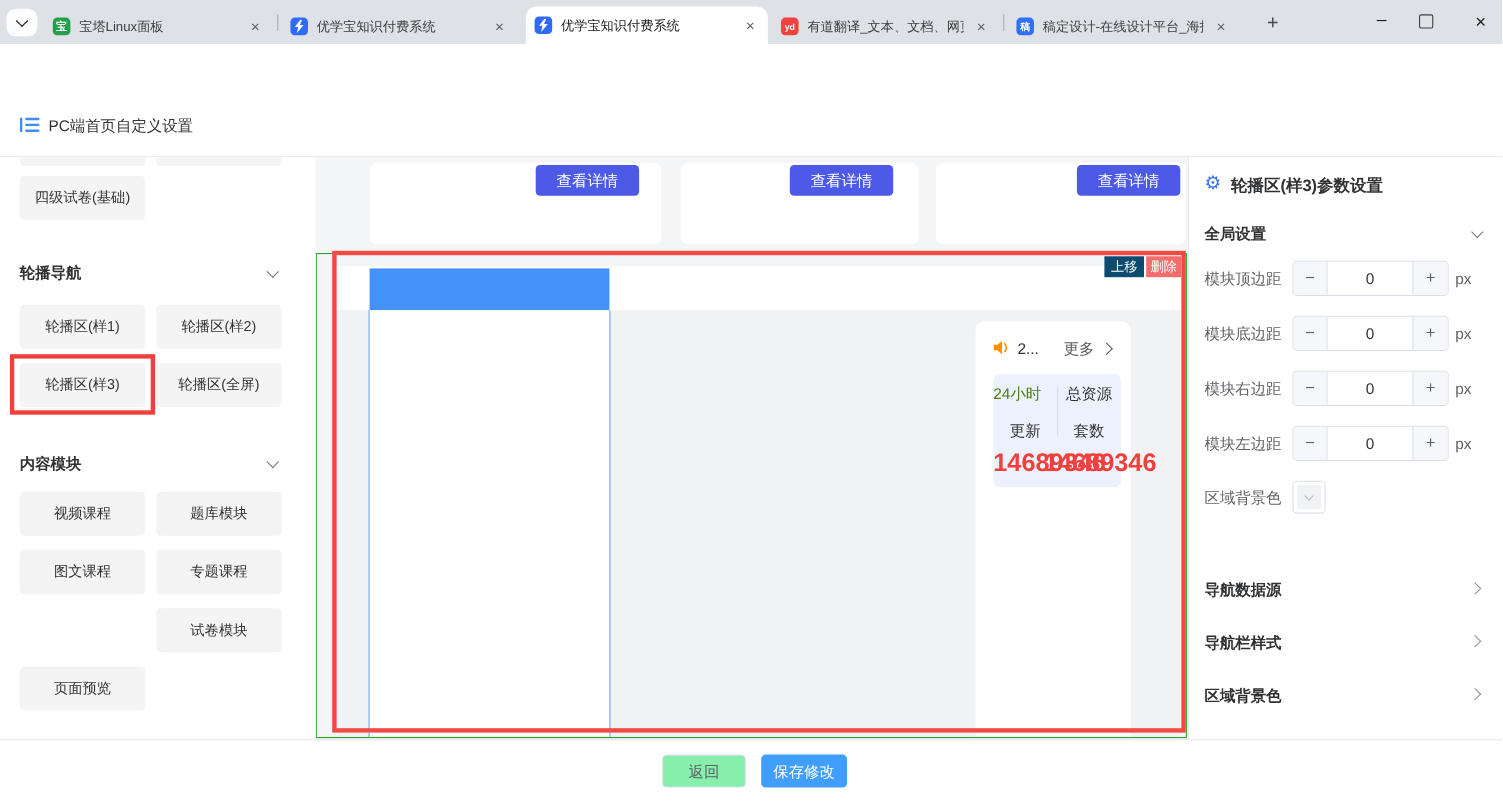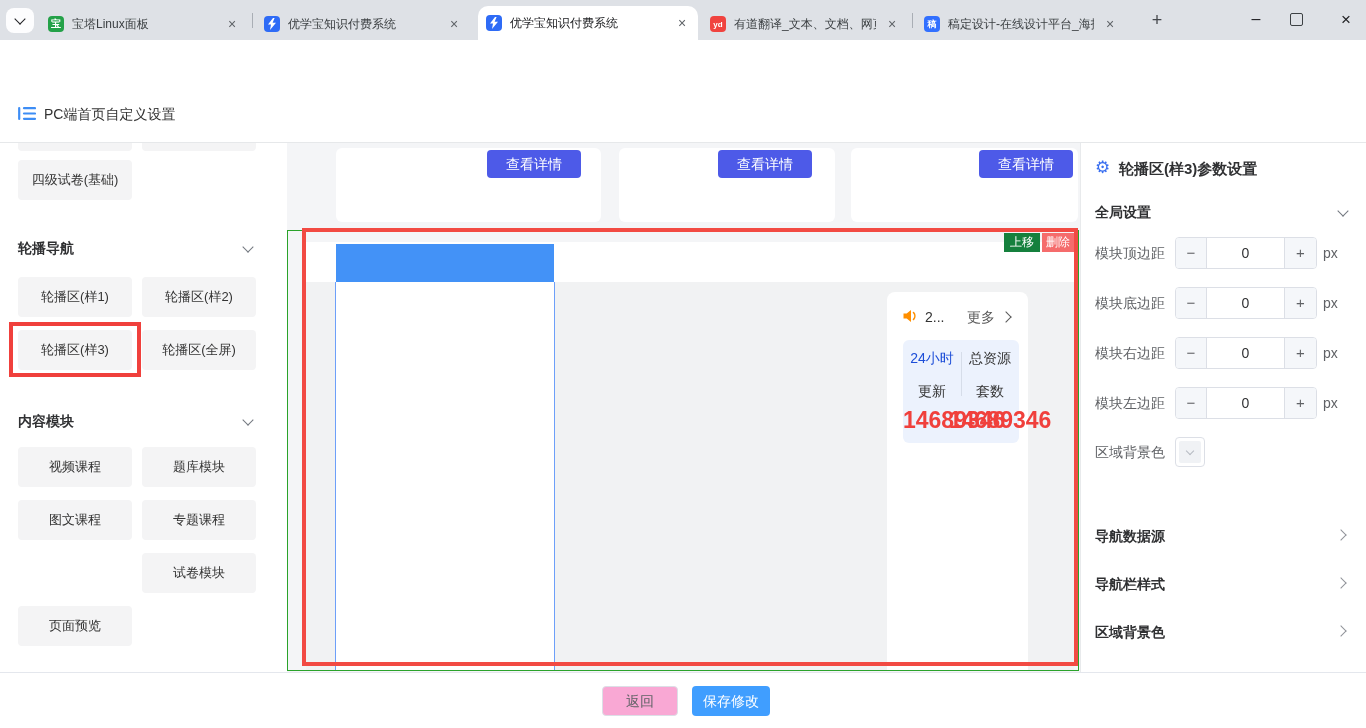--- a/index.html
+++ b/index.html
@@ -211,32 +211,32 @@
           <path d="M1.5 5.5h3.2L9 2v12L4.7 10.5H1.5z" fill="#ff8f00"></path>
           <path d="M11.5 4.5a5.2 5.2 0 0 1 0 7" stroke="#ff8f00" stroke-width="1.6" fill="none" stroke-linecap="round"></path>
         </svg>
       </span>
       <span class="abs" style="left:38px;top:17px;font-size:14px;color:#333;">2...</span>
       <span class="abs" style="left:80px;top:17px;font-size:14px;color:#595959;">更多</span>
       <span class="cvr" style="position:absolute;left:115px;top:21px;border-color:#595959;"></span>
 
       <div class="abs" style="left:16px;top:48px;width:116px;height:103px;background:#ecf2fd;border-radius:6px;">
         <div class="abs" style="left:58px;top:12px;width:1px;height:44px;background:#d6dde9;"></div>
-        <span class="abs" style="left:0;top:10px;width:58px;text-align:center;font-size:14px;color:#1d4ed8;">24小时</span>
+        <span class="abs" style="left:0;top:10px;width:58px;text-align:left;font-size:14px;color:#4d7c0f;">24小时</span>
         <span class="abs" style="left:0;top:43px;width:58px;text-align:center;font-size:14px;color:#333;">更新</span>
         <span class="abs" style="left:58px;top:10px;width:58px;text-align:center;font-size:14px;color:#333;">总资源</span>
         <span class="abs" style="left:58px;top:43px;width:58px;text-align:center;font-size:14px;color:#333;">套数</span>
       </div>
       <span class="abs" style="left:16px;top:115px;font-size:23px;font-weight:bold;color:#f0403c;white-space:nowrap;">14689346</span>
       <span class="abs" style="left:62px;top:115px;font-size:23px;font-weight:bold;color:#f0403c;white-space:nowrap;">14689346</span>
     </div>
 
     <div class="abs" style="left:0;top:87px;width:792px;height:441px;border:1px solid #2aa32a;box-sizing:border-box;"></div>
     <div class="abs" style="left:15px;top:85px;width:776px;height:438px;border:4px solid #f24a43;box-sizing:border-box;"></div>
-    <div class="badge" style="left:717px;width:36px;background:#15803d;">上移</div>
+    <div class="badge" style="left:717px;width:36px;background:#0c4a6e;">上移</div>
     <div class="badge" style="left:755px;width:32px;background:#f56c6c;">删除</div>
   </div>
 
   <div class="panel">
     <span class="abs" style="left:14px;top:14px;font-size:17px;color:#3a6ff0;">⚙</span>
     <span class="abs" style="left:38px;top:17px;font-size:15px;font-weight:bold;color:#303133;">轮播区(样3)参数设置</span>
 
     <span class="abs" style="left:14px;top:61px;font-size:14px;font-weight:bold;color:#303133;">全局设置</span>
     <span class="cvd" style="position:absolute;left:258px;top:64px;"></span>
 
@@ -281,19 +281,19 @@
 
     <span class="plink" style="top:385px;">导航数据源</span>
     <span class="cvr" style="position:absolute;left:256px;top:388px;"></span>
     <span class="plink" style="top:433px;">导航栏样式</span>
     <span class="cvr" style="position:absolute;left:256px;top:436px;"></span>
     <span class="plink" style="top:481px;">区域背景色</span>
     <span class="cvr" style="position:absolute;left:256px;top:484px;"></span>
   </div>
 
   <div class="footer">
-    <div class="abs" style="left:602px;top:13px;width:76px;height:30px;background:#f9a8d4;border:1px solid #dcdfe6;border-radius:4px;
+    <div class="abs" style="left:602px;top:13px;width:76px;height:30px;background:#86efac;border:1px solid #dcdfe6;border-radius:4px;
                 box-sizing:border-box;font-size:14px;color:#606266;text-align:center;line-height:28px;">返回</div>
     <div class="abs" style="left:692px;top:13px;width:78px;height:30px;background:#409eff;border-radius:4px;
                 font-size:14px;color:#fff;text-align:center;line-height:30px;">保存修改</div>
   </div>
 
 </div>
 
 </body></html>

